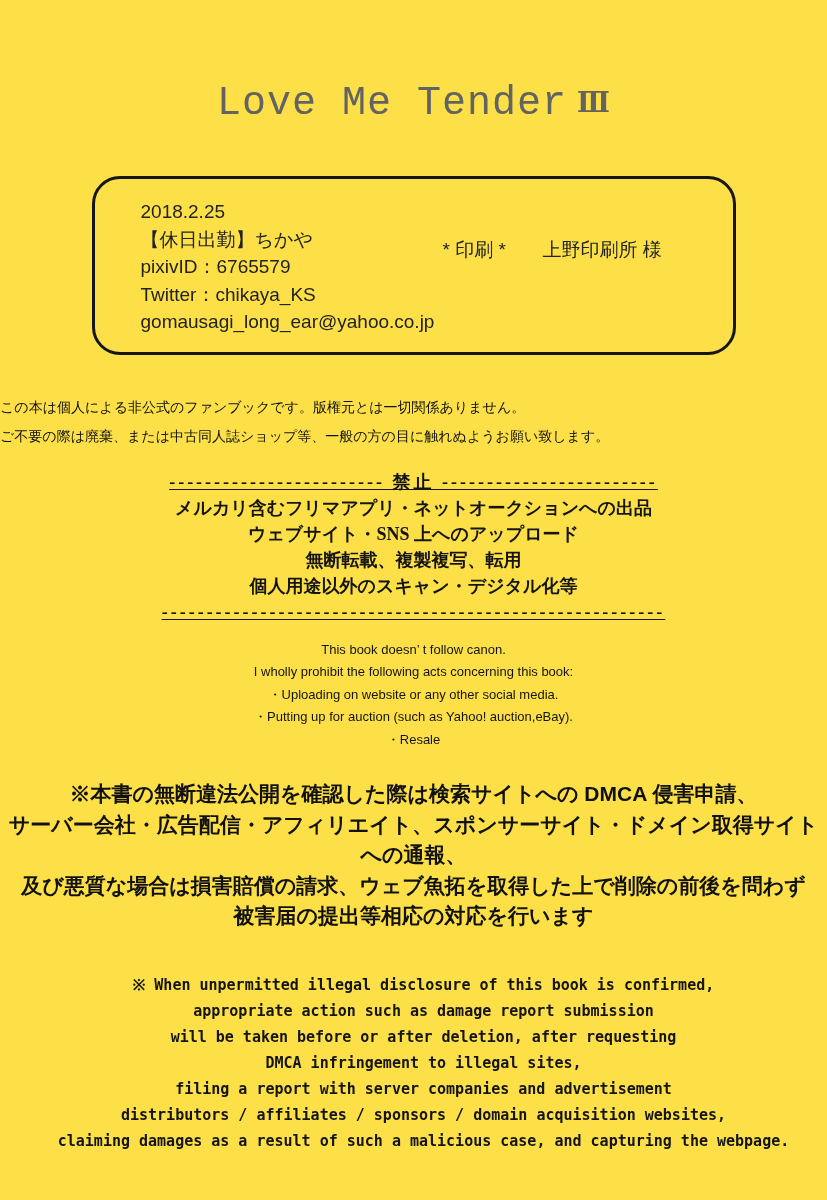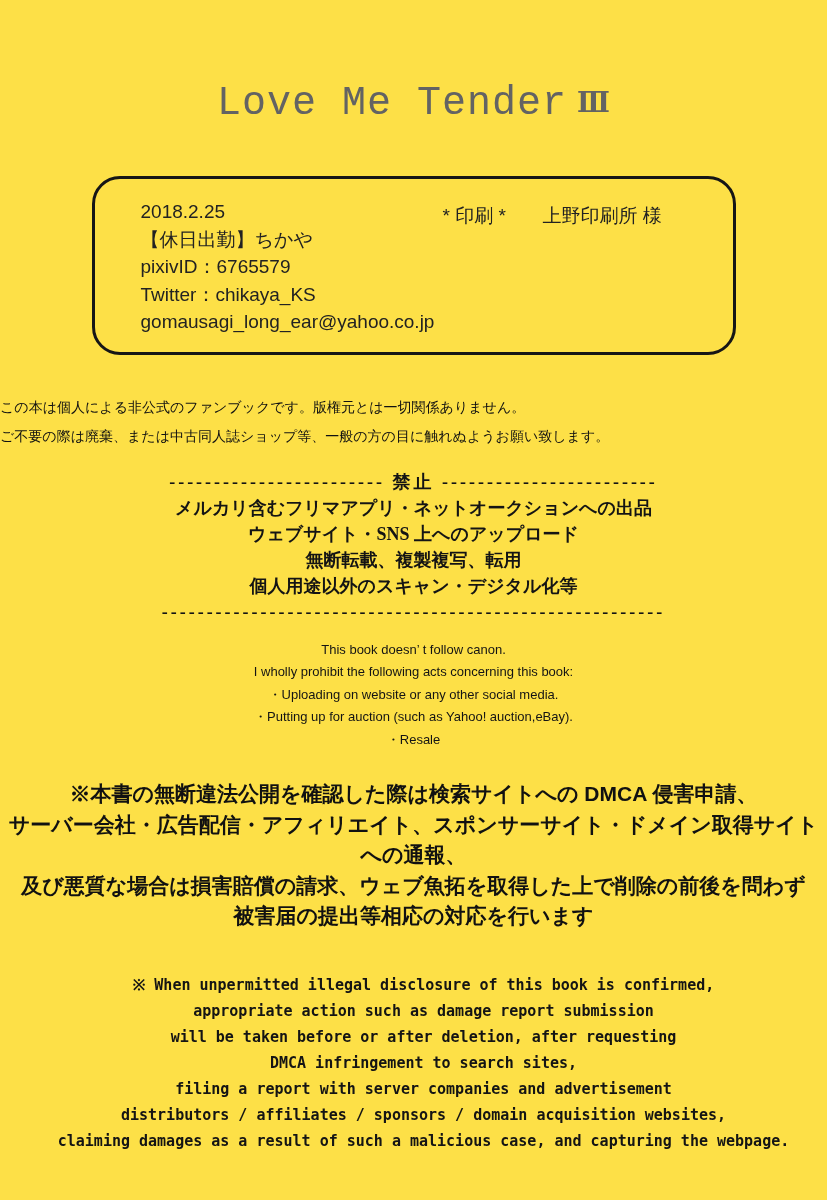--- a/index.html
+++ b/index.html
@@ -46,21 +46,21 @@
     padding: 19px 0 16px 0;
     display: flex;
     font-size: 19px;
     line-height: 27.5px;
     color: #222222;
   }
   .col-left { margin-left: 46px; width: 302px; flex: none; }
   .col-right { flex: 1; padding-top: 4px; }
   .thanks-row { display: flex; }
   .thanks-label { width: 140px; flex: none; }
-  .print-row { display: flex; }
+  .print-row { display: flex; margin-top: 34px; }
   .print-label { width: 100px; flex: none; }
 
   
   .disclaimer {
     margin-top: 38px;
     text-align: left;
     font-size: 14px;
     line-height: 29px;
     color: #111111;
   }
@@ -68,21 +68,21 @@
   
   .kinshi {
     margin-top: 18px;
     text-align: center;
     font-family: "Liberation Serif", serif;
     font-weight: 700;
     font-size: 18px;
     line-height: 26px;
     color: #141414;
   }
-  .kinshi .dash-line { letter-spacing: 3px; white-space: nowrap; }
+  .kinshi .dash-line { letter-spacing: 3px; white-space: nowrap; text-decoration: underline; }
 
   
   .en-mid {
     margin-top: 14px;
     text-align: center;
     font-size: 13px;
     line-height: 22.5px;
     color: #141414;
   }
 
@@ -159,19 +159,19 @@
     <div>※本書の無断違法公開を確認した際は検索サイトへの DMCA 侵害申請、</div>
     <div>サーバー会社・広告配信・アフィリエイト、スポンサーサイト・ドメイン取得サイトへの通報、</div>
     <div>及び悪質な場合は損害賠償の請求、ウェブ魚拓を取得した上で削除の前後を問わず</div>
     <div>被害届の提出等相応の対応を行います</div>
   </div>
 
   <div class="en-bottom">
     <div>※ When unpermitted illegal disclosure of this book is confirmed,</div>
     <div>appropriate action such as damage report submission</div>
     <div>will be taken before or after deletion, after requesting</div>
-    <div>DMCA infringement to search sites,</div>
+    <div>DMCA infringement to illegal sites,</div>
     <div>filing a report with server companies and advertisement</div>
     <div>distributors / affiliates / sponsors / domain acquisition websites,</div>
     <div>claiming damages as a result of such a malicious case, and capturing the webpage.</div>
   </div>
 
 </div>
 
 </body></html>

